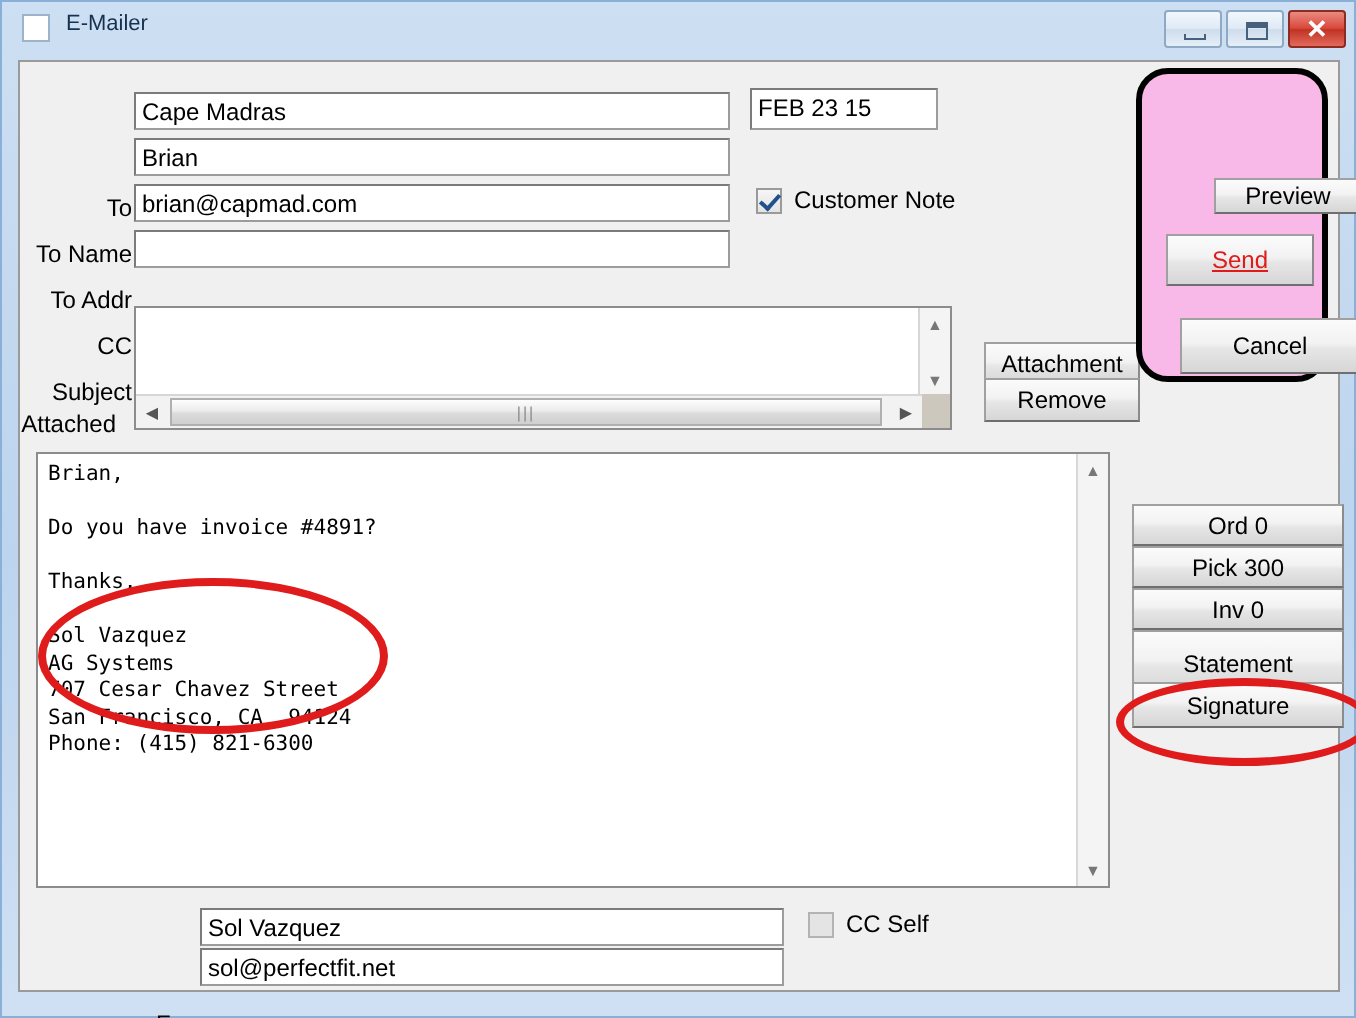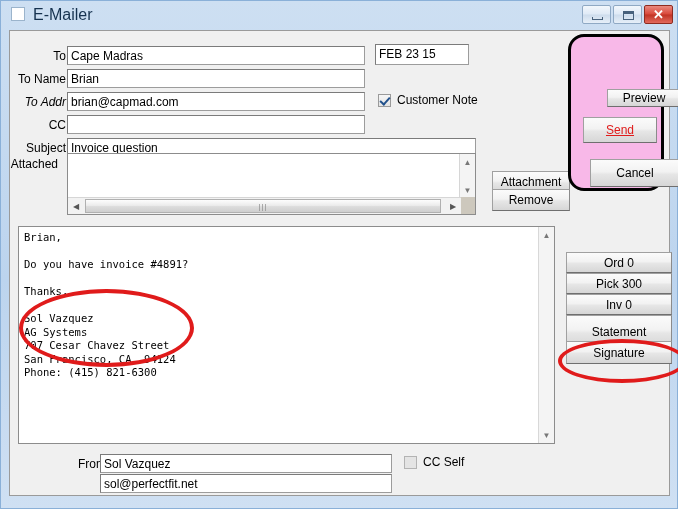--- a/index.html
+++ b/index.html
@@ -24,21 +24,21 @@
     width: 676px; height: 27px;
   }
   #title-icon {
     position: absolute; left: 10px; top: 6px;
     width: 14px; height: 14px;
     background: #ffffff;
     border: 1px solid #9bb4cc;
   }
   #title-text {
     position: absolute; left: 32px; top: 5px;
-    font-size: 16px; color: #16324f;
+    font-size: 11px; color: #16324f;
     white-space: nowrap;
   }
   .winbtn {
     position: absolute; top: 4px;
     width: 29px; height: 19px;
     border: 1px solid #8fa9c4;
     border-radius: 2px;
     background: linear-gradient(to bottom, #f2f7fc 0%, #dfeaf6 48%, #cddcec 52%, #e6eff8 100%);
     cursor: default;
   }
@@ -79,20 +79,21 @@
     width: 661px; height: 466px;
     background: #f0f0f0;
     border: 1px solid #9a9a9a;
   }
 
   .label {
     position: absolute;
     font-size: 12px; color: #000000;
     text-align: right;
     white-space: nowrap;
+    margin-top: 48px;
   }
   .field {
     position: absolute;
     background: #ffffff;
     border: 1px solid #9c9c9c;
     border-top-color: #7b7b7b;
     border-left-color: #7b7b7b;
     font-size: 12px;
     color: #000000;
     padding: 1px 3px;
@@ -255,30 +256,29 @@
     </div>
     <div class="winbtn" id="btn-close">
       <div id="close-glyph">✕</div>
     </div>
   </div>
 
   <div id="client">
 
     <div class="label" style="left:0px;  top:18px;  width:56px;">To</div>
     <div class="label" style="left:0px;  top:41px;  width:56px;">To Name</div>
-    <div class="label" style="left:0px;  top:64px;  width:56px;font-style:italic;">To Addr</div>
+    <div class="label" style="left:0px;  top:64px;  width:56px;">To Addr</div>
     <div class="label" style="left:0px;  top:87px;  width:56px;">CC</div>
     <div class="label" style="left:0px;  top:110px; width:56px;">Subject</div>
     <div class="label" style="left:0px;  top:126px; width:48px;">Attached</div>
 
     <div class="field" style="left:57px; top:15px; width:298px; height:19px;" title="">Cape Madras</div>
     <div class="field" style="left:57px; top:38px; width:298px; height:19px;">Brian</div>
     <div class="field" style="left:57px; top:61px; width:298px; height:19px;">brian@capmad.com</div>
     <div class="field" style="left:57px; top:84px; width:298px; height:19px;"></div>
-    <div class="field" style="left:57px; top:107px; width:409px; height:19px;">Invoice question</div>
 
     <div class="field" style="left:365px; top:13px; width:94px; height:21px;">FEB 23 15</div>
 
     <div class="cbwrap" style="left:368px; top:62px;">
       <span class="cbox checked"></span>
       <span class="cblabel">Customer Note</span>
     </div>
 
     <div id="attached-box">
       <div id="attached-vscroll">

